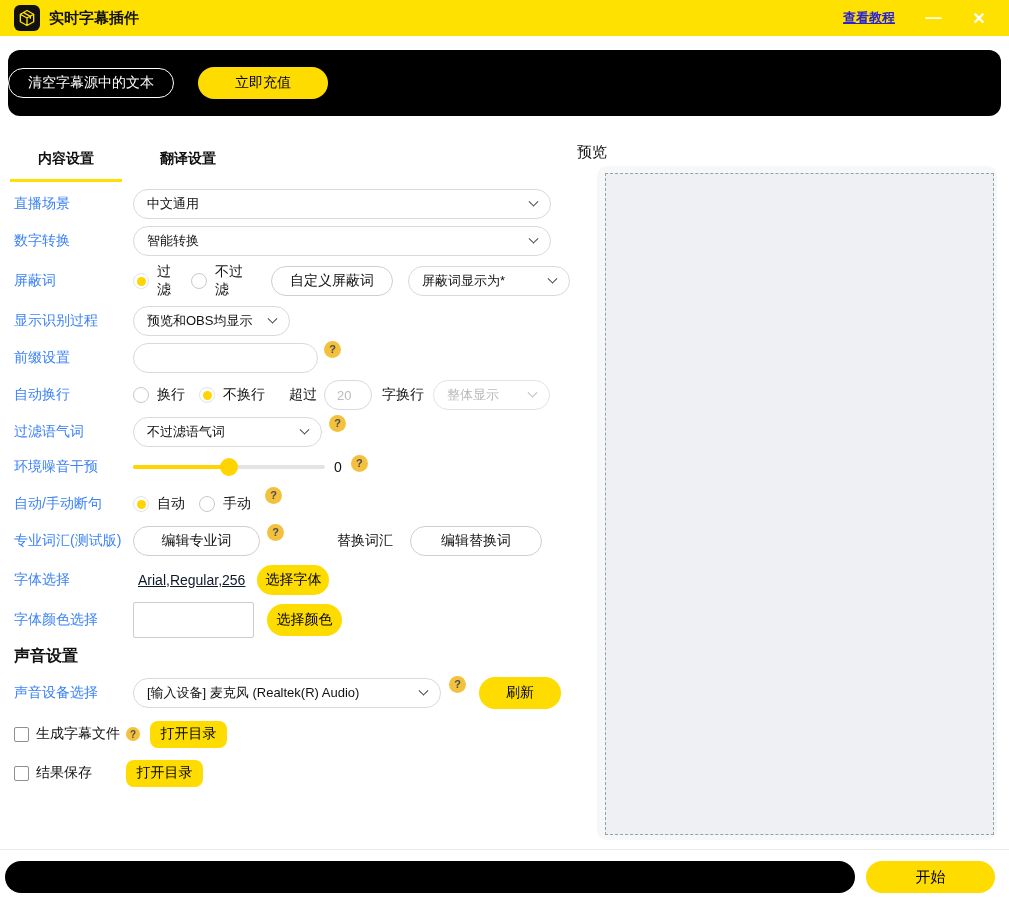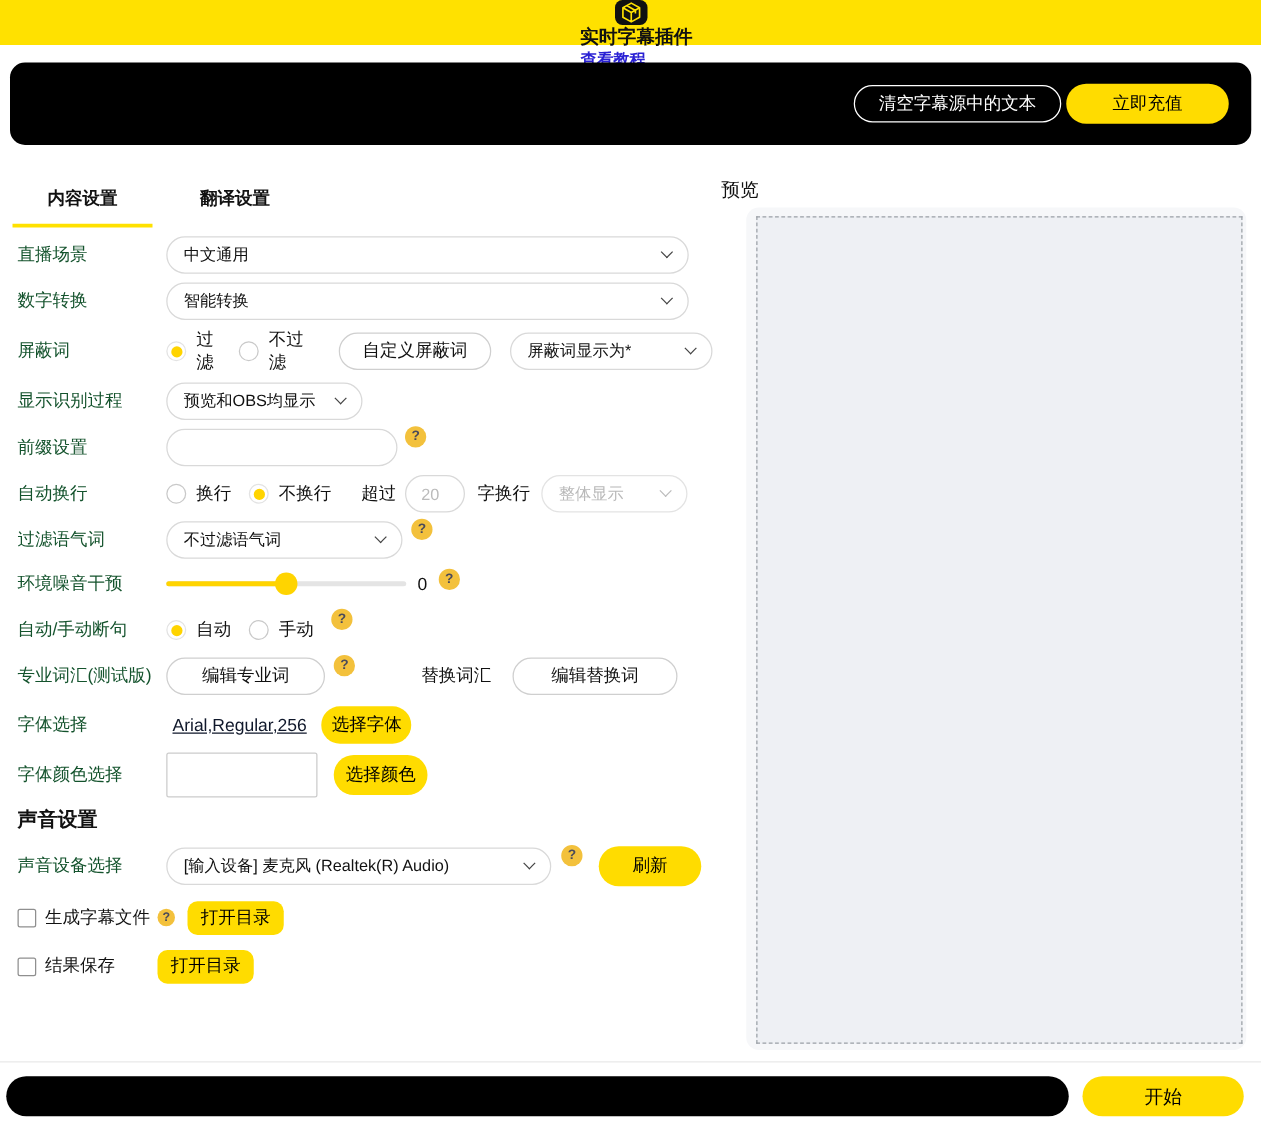--- a/index.html
+++ b/index.html
@@ -2,56 +2,56 @@
 <html><head>
 <meta charset="utf-8">
 <style>
   * { margin:0; padding:0; box-sizing:border-box; }
   html,body { width:1009px; height:903px; background:#fff; overflow:hidden;
     font-family:"Liberation Sans", sans-serif; color:#111; }
   .stage { position:relative; width:1009px; height:903px; }
 
   
   .titlebar { position:absolute; left:0; top:0; width:1009px; height:36px;
-    background:#FFE100; display:flex; align-items:center; padding:0 14px;flex-direction:column; }
+    background:#FFE100; display:flex; align-items:center; padding:0 14px; }
   .logo { width:26px; height:26px; background:#111; border-radius:6px;
     display:flex; align-items:center; justify-content:center; }
   .app-title { font-size:15px; font-weight:bold; margin-left:9px; }
   .tb-spacer { flex:1; }
   .tutorial { color:#2a21d4; font-size:13px; font-weight:bold;
     text-decoration:underline; margin-right:28px; cursor:pointer; }
   .win-btn { color:#fff; font-weight:bold; text-align:center; cursor:pointer; }
   .win-min { width:20px; font-size:16px; margin-right:26px; letter-spacing:-1px; }
   .win-close { width:20px; font-size:16px; margin-right:6px; }
 
   
   .banner { position:absolute; left:8px; top:50px; width:993px; height:66px;
     background:#000; border-radius:12px; display:flex; align-items:center;
-    justify-content:flex-end; padding-right:18px; gap:4px; }
+    padding-right:18px; gap:24px; }
   .btn-outline { height:30px; padding:0 19px; border:1px solid #fff;
     border-radius:15px; background:transparent; color:#fff; font-size:14px;
     display:flex; align-items:center; cursor:pointer;
     font-family:"Liberation Sans", sans-serif; }
   .btn-recharge { height:32px; width:130px; border:none; border-radius:16px;
     background:#FFDC00; color:#000; font-size:14px; display:flex;
     align-items:center; justify-content:center; cursor:pointer;
     font-family:"Liberation Sans", sans-serif; }
 
   
   .tabs { position:absolute; left:10px; top:142px; display:flex; }
   .tab { font-size:14px; font-weight:bold; padding:8px 28px 14px 28px;
     cursor:pointer; position:relative; }
   .tab.active::after { content:""; position:absolute; left:0; right:0;
     bottom:0; height:3px; background:#FFE100; }
   .tab + .tab { margin-left:10px; }
 
   
   .left { position:absolute; left:14px; top:189px; width:556px; }
   .row { display:flex; align-items:center; margin-bottom:7px; min-height:30px; }
-  .label { width:119px; font-size:14px; color:#14532d; flex:none; }
+  .label { width:119px; font-size:14px; color:#3b82f6; flex:none; }
   .sel { height:30px; border:1px solid #d9d9d9; border-radius:15px;
     background:#fff; display:flex; align-items:center;
     justify-content:space-between; padding:0 13px; font-size:13px;
     cursor:pointer; flex:none; }
   .sel span { white-space:nowrap; overflow:hidden; }
   .chev { width:7px; height:7px; border-right:1.6px solid #444;
     border-bottom:1.6px solid #444; transform:rotate(45deg) translate(-2px,-2px);
     flex:none; margin-left:8px; }
   .radio { width:16px; height:16px; border-radius:50%; border:1px solid #c9c9c9;
     background:#fff; display:inline-flex; align-items:center;

